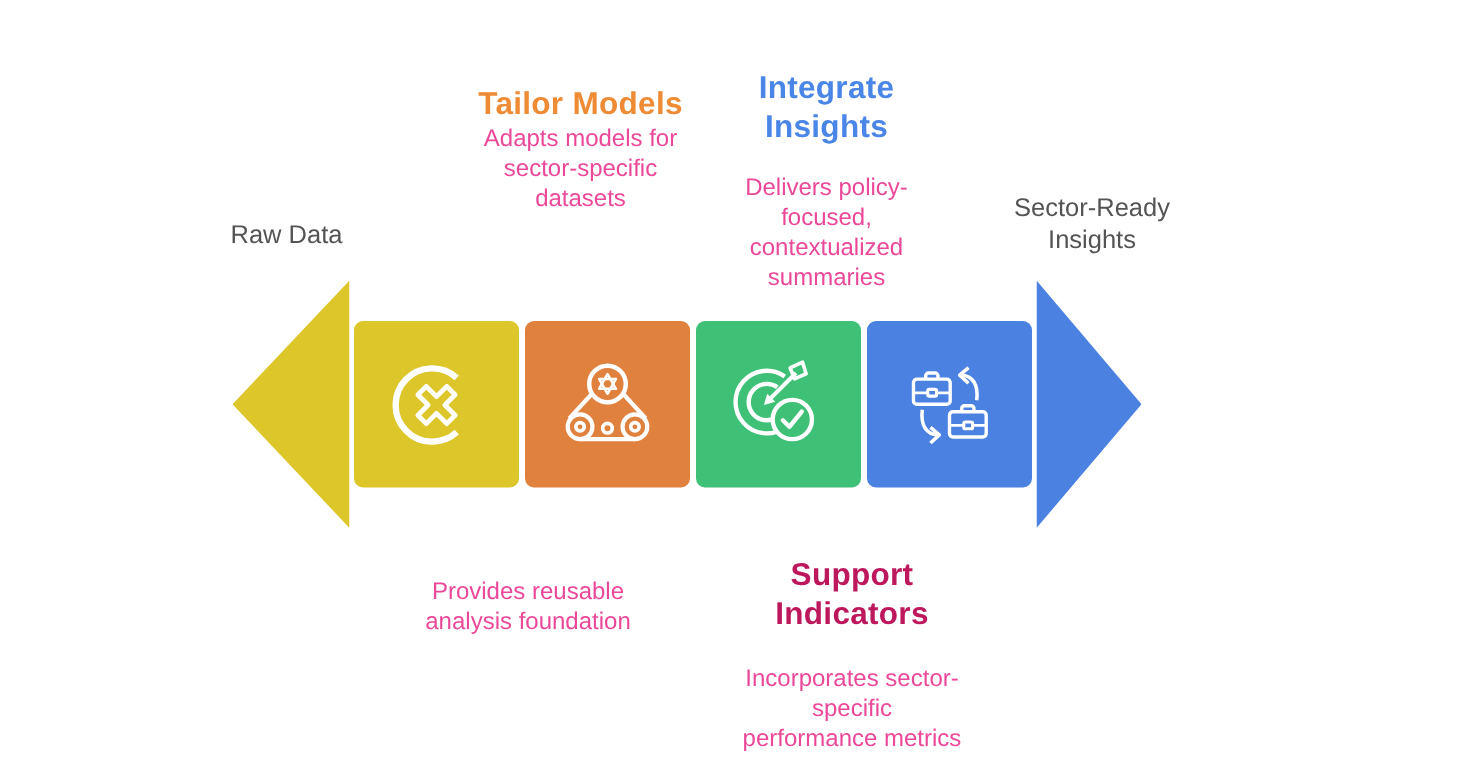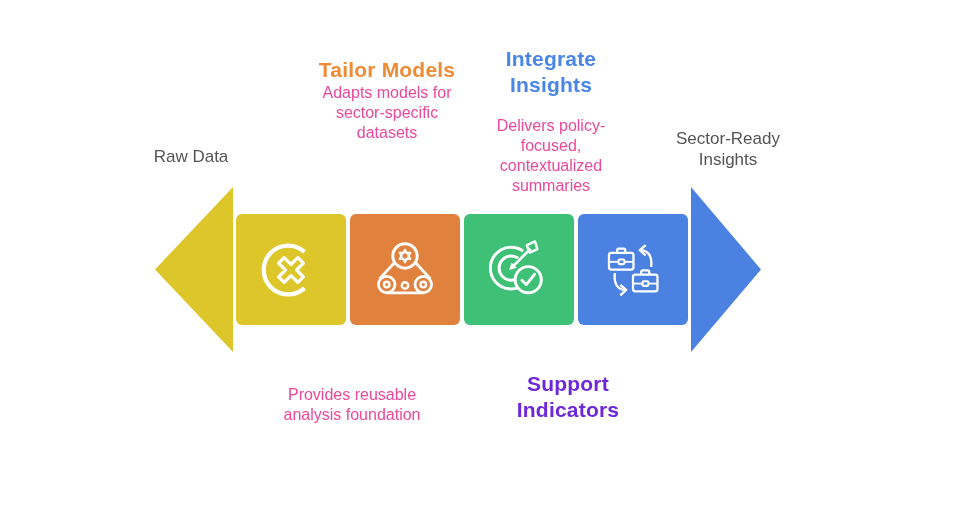--- a/index.html
+++ b/index.html
@@ -25,21 +25,21 @@
   .c1 p{}
   .c1 h2{color:#ee8b34;}
   .c2{left:551px;top:26px;width:200px;margin-top:20px;}
   .c2 p{margin-top:18px;}
   .c2 h2{color:#4a86e8;}
   .c3{left:352px;top:371px;width:220px;}
   .c3 p{margin-top:14px;}
   .c3 h2{color:#e9c715;}
   .c4{left:568px;top:371px;width:230px;}
   .c4 p{margin-top:20px;}
-  .c4 h2{color:#6d28d9;}
+  .c4 h2{color:#be185d;}
 
   .seg{
     position:absolute;top:214px;width:110px;height:111px;border-radius:6px;
     display:flex;align-items:center;justify-content:center;
   }
   .seg-yellow{background:#dcc62a;}
   .seg-orange{background:#e0813d;}
   .seg-green{background:#3fc077;}
   .seg-blue{background:#4b81e1;}
   .arrowhead{position:absolute;display:block;}
@@ -67,20 +67,23 @@
 contextualized
 summaries</p>
   </div>
   <div class="callout c3">
     <p>Provides reusable
 analysis foundation</p>
   </div>
   <div class="callout c4">
     <h2>Support
 Indicators</h2>
+    <p>Incorporates sector-
+specific
+performance metrics</p>
   </div>
 
   <svg class="arrowhead" style="left:155px;top:187px;" width="78" height="165" viewBox="0 0 78 165">
     <polygon points="78,0 78,165 0,82.5" fill="#dcc62a"></polygon>
   </svg>
 
   <div class="seg seg-yellow" style="left:236px;">
     <svg width="66" height="62" viewBox="0 0 70 66" fill="none" stroke="#ffffff">
       <path d="M49.4 13.7 A26 26 0 1 0 49.4 52.3" stroke-width="4.5"></path>
       <g transform="translate(35,33) rotate(45)">

